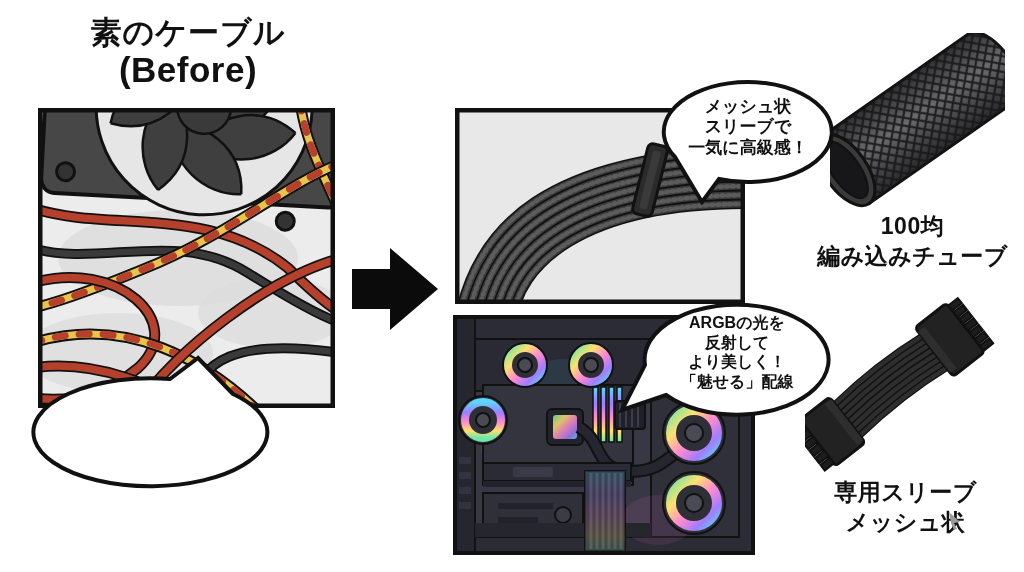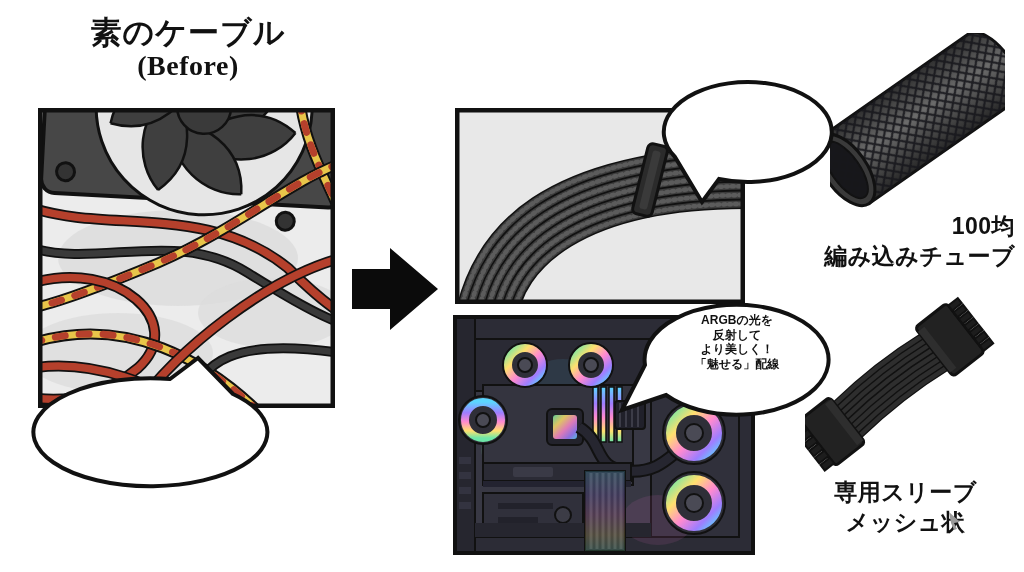--- a/index.html
+++ b/index.html
@@ -6,21 +6,21 @@
   body{
     font-family:"Liberation Sans","DejaVu Sans",sans-serif;
     background:#ffffff;
     width:1024px;height:572px;overflow:hidden;
   }
   .stage{position:relative;width:830px;height:572px;background:#ffffff;}
   .abs{position:absolute;}
   .ml{white-space:pre-line;}
   .title-block{text-align:center;color:#111;}
   .title-main{font-size:31px;font-weight:800;letter-spacing:1px;line-height:1.1;}
-  .title-sub{font-size:28px;font-weight:800;letter-spacing:0.5px;line-height:1.15;font-family:Liberation Serif, serif;}
+  .title-sub{font-size:35px;font-weight:800;letter-spacing:0.5px;line-height:1.15;}
   .bubble-text{
     text-align:center;color:#111;font-weight:800;
   }
   .product-label{
     text-align:center;color:#111;font-weight:800;
     font-size:23px;line-height:1.3;letter-spacing:0.5px;
   }
   svg{display:block;}
 </style>
 </head>
@@ -246,21 +246,21 @@
     </defs>
     <g transform="rotate(-35,87,87)">
       <path d="M 0,46 L 178,46 A 20 41 0 0 1 178,128 L 0,128 Z" fill="url(#tubeGrad)" stroke="#111" stroke-width="3"></path>
       <path d="M 0,46 L 178,46 A 20 41 0 0 1 178,128 L 0,128 Z" fill="url(#mesh)" opacity="0.9"></path>
       <ellipse cx="0" cy="87" rx="21" ry="41" fill="#3a3a3a" stroke="#111" stroke-width="3"></ellipse>
       <ellipse cx="0" cy="87" rx="14" ry="33" fill="#17171a" stroke="#111" stroke-width="2"></ellipse>
       <ellipse cx="0" cy="87" rx="14" ry="33" fill="url(#mesh)" opacity="0.35"></ellipse>
     </g>
   </svg>
 
-  <div class="abs product-label ml" style="left:810px;top:212px;width:205px;text-align:right;">100均
+  <div class="abs product-label ml" style="left:810px;top:212px;width:205px;">100均
 編み込みチューブ</div>
 
   <svg class="abs" style="left:805px;top:290px;" width="205" height="195" viewBox="0 0 205 195">
     <g transform="translate(14,152) rotate(-38)">
       <g fill="none" stroke-linecap="round">
         <path d="M 36,-20 C 75,-24 110,-24 146,-20" stroke="#111" stroke-width="6.6"></path>
         <path d="M 36,-14.3 C 75,-18.3 110,-18.3 146,-14.3" stroke="#111" stroke-width="6.6"></path>
         <path d="M 36,-8.6 C 75,-12.6 110,-12.6 146,-8.6" stroke="#111" stroke-width="6.6"></path>
         <path d="M 36,-2.9 C 75,-6.9 110,-6.9 146,-2.9" stroke="#111" stroke-width="6.6"></path>
         <path d="M 36,2.9 C 75,-1.1 110,-1.1 146,2.9" stroke="#111" stroke-width="6.6"></path>
@@ -305,25 +305,28 @@
   <div class="abs product-label ml" style="left:808px;top:478px;width:195px;">専用スリーブ
 メッシュ状</div>
 
   <svg class="abs" style="left:948px;top:512px;" width="14" height="18" viewBox="0 0 14 18">
     <polygon points="1,0 12,10 6,11 9,17 6,18 3,11" fill="#9a9a9a"></polygon>
   </svg>
 
   <svg class="abs" style="left:650px;top:78px;" width="190" height="135" viewBox="0 0 190 135">
     <path d="M 52 124 L 25 79 A 84 50 0 1 1 69 101 Z" fill="#fff" stroke="#111" stroke-width="4"></path>
   </svg>
+  <div class="abs bubble-text ml" style="left:666px;top:97px;width:164px;font-size:17px;line-height:1.2;">メッシュ状
+スリーブで
+一気に高級感！</div>
 
   <svg class="abs" style="left:612px;top:298px;" width="225" height="130" viewBox="0 0 225 130">
     <path d="M 10 112 L 33 67 A 92 55 0 1 1 54 97 Z" fill="#fff" stroke="#111" stroke-width="4"></path>
   </svg>
-  <div class="abs bubble-text ml" style="left:648px;top:313px;width:178px;font-size:12px;line-height:1.22;">ARGBの光を
+  <div class="abs bubble-text ml" style="left:648px;top:313px;width:178px;font-size:16px;line-height:1.22;">ARGBの光を
 反射して
 より美しく！
 「魅せる」配線</div>
 
   <svg class="abs" style="left:28px;top:350px;" width="245" height="142" viewBox="0 0 245 142">
     <path d="M 170 8 L 142 29 A 117 54 0 1 0 205 44 Z" fill="#fff" stroke="#111" stroke-width="4"></path>
   </svg>
 
 </div>
 

